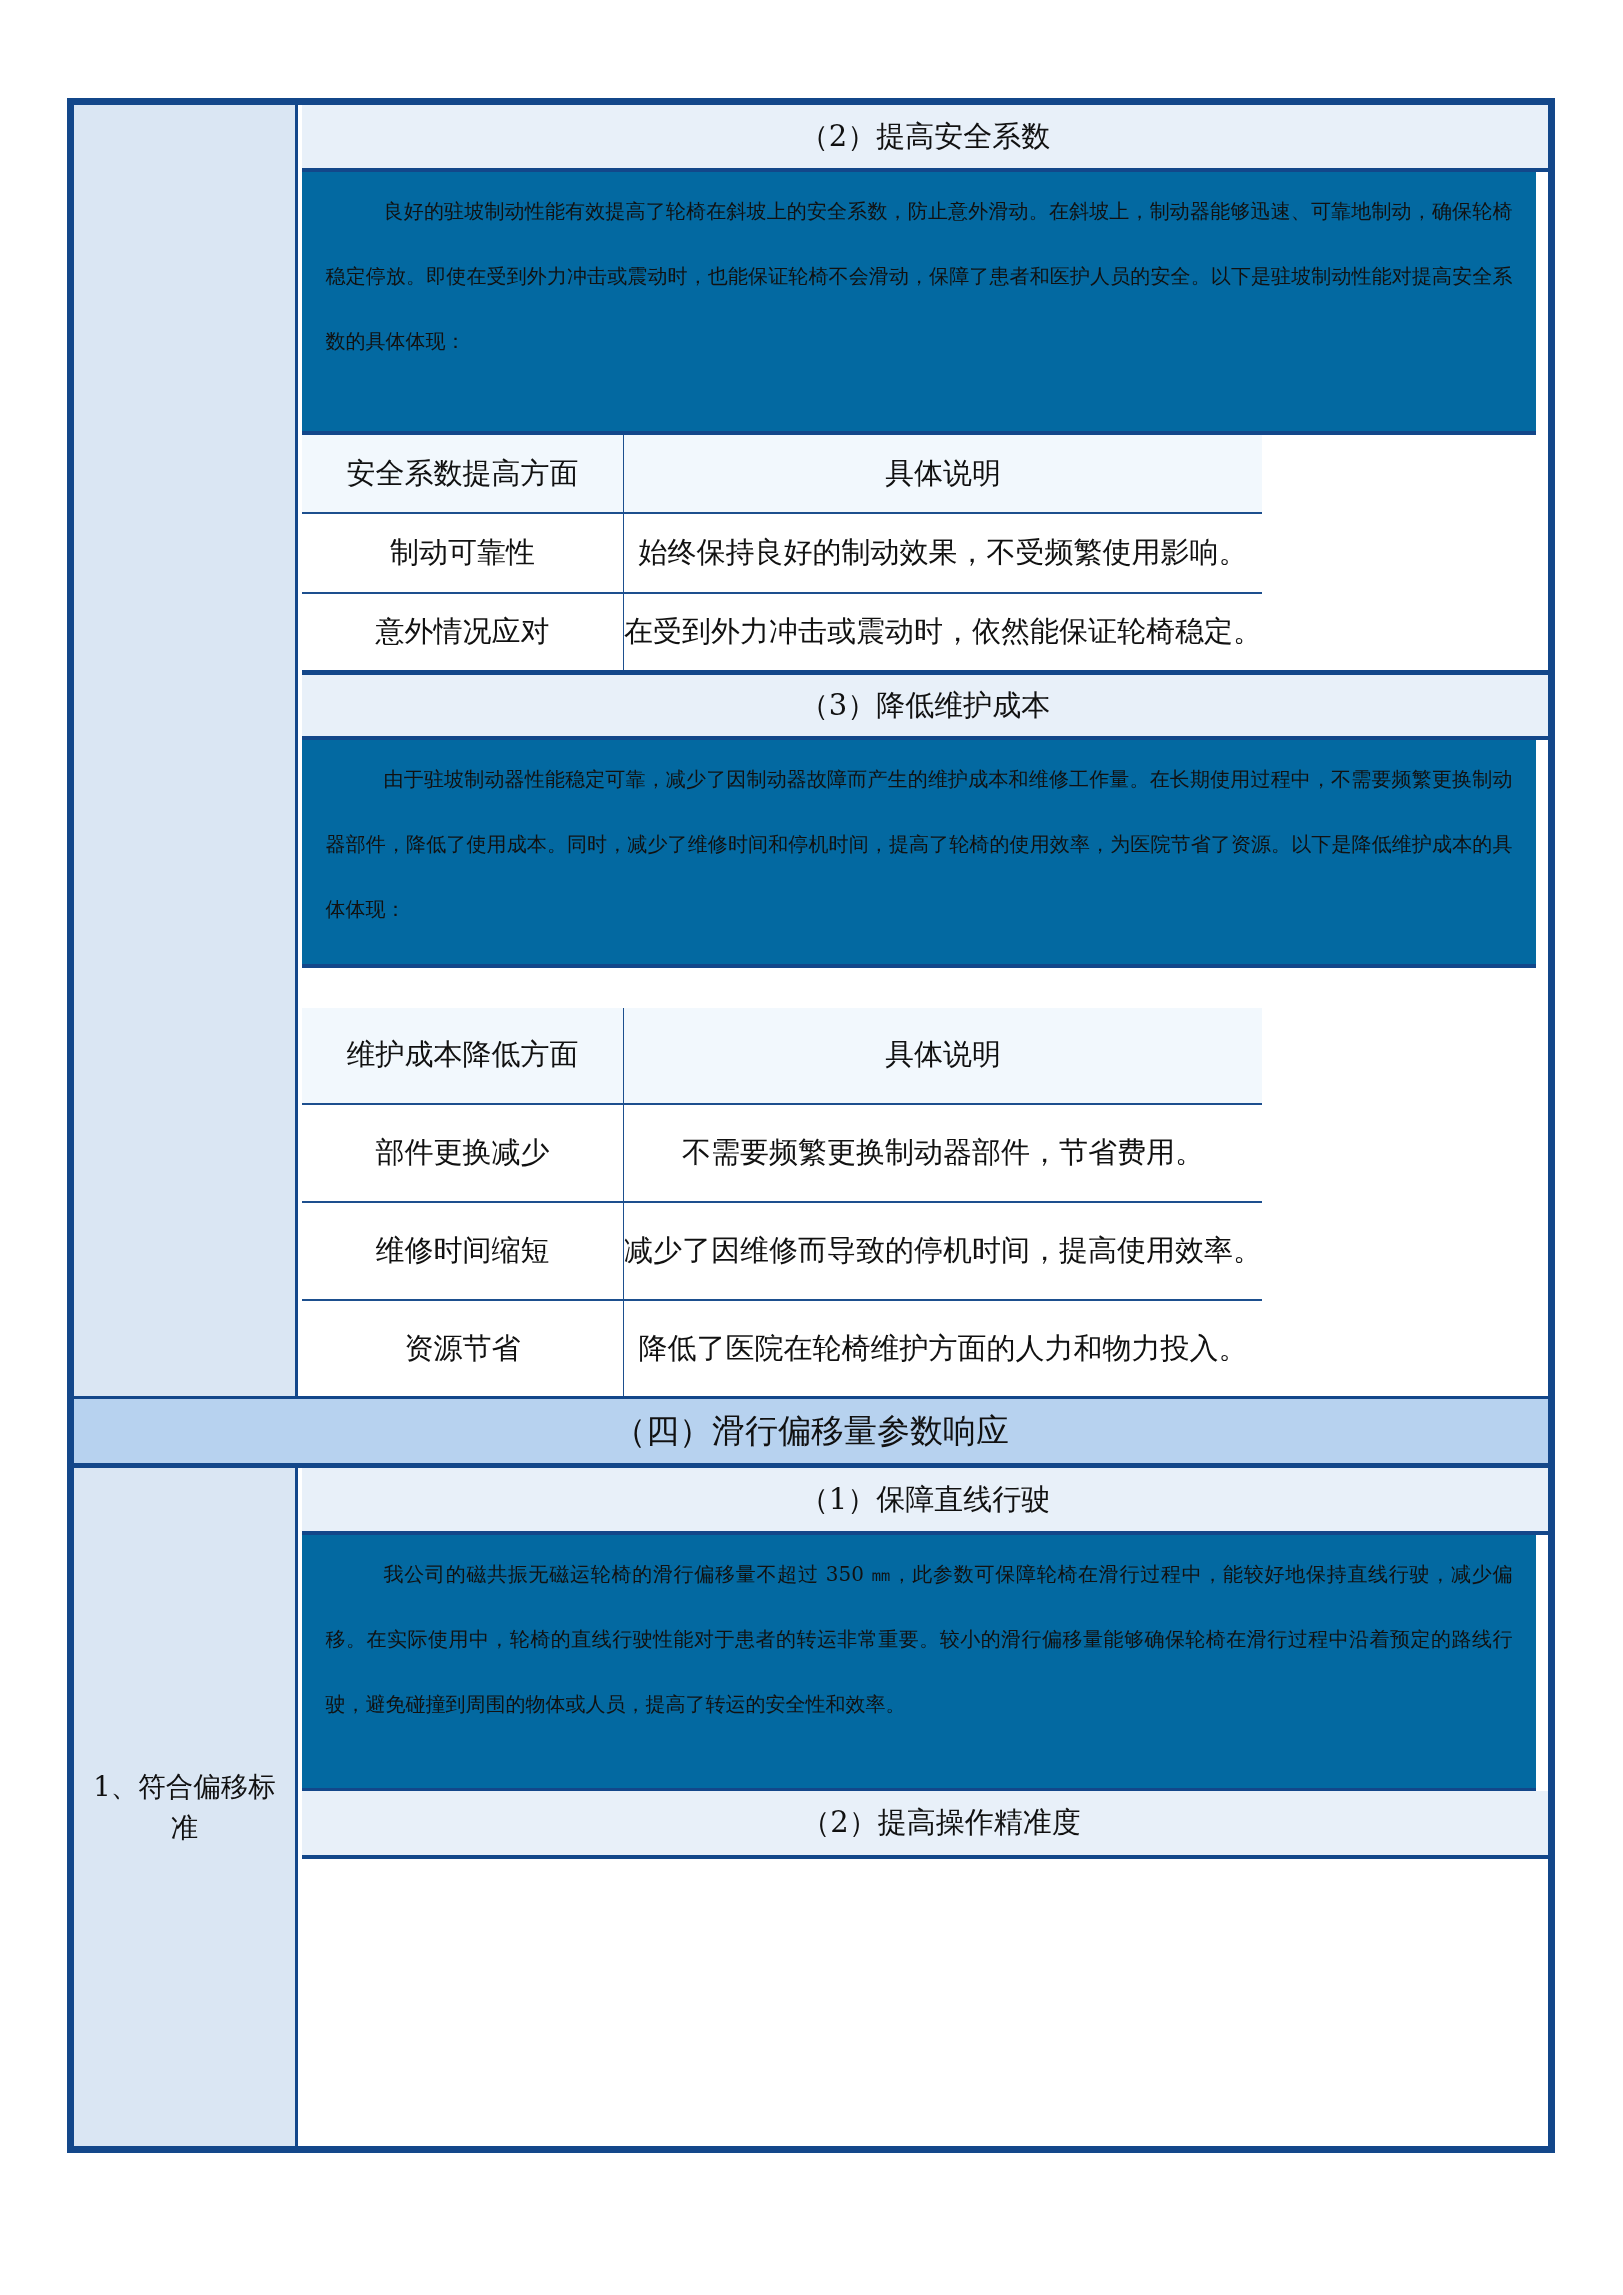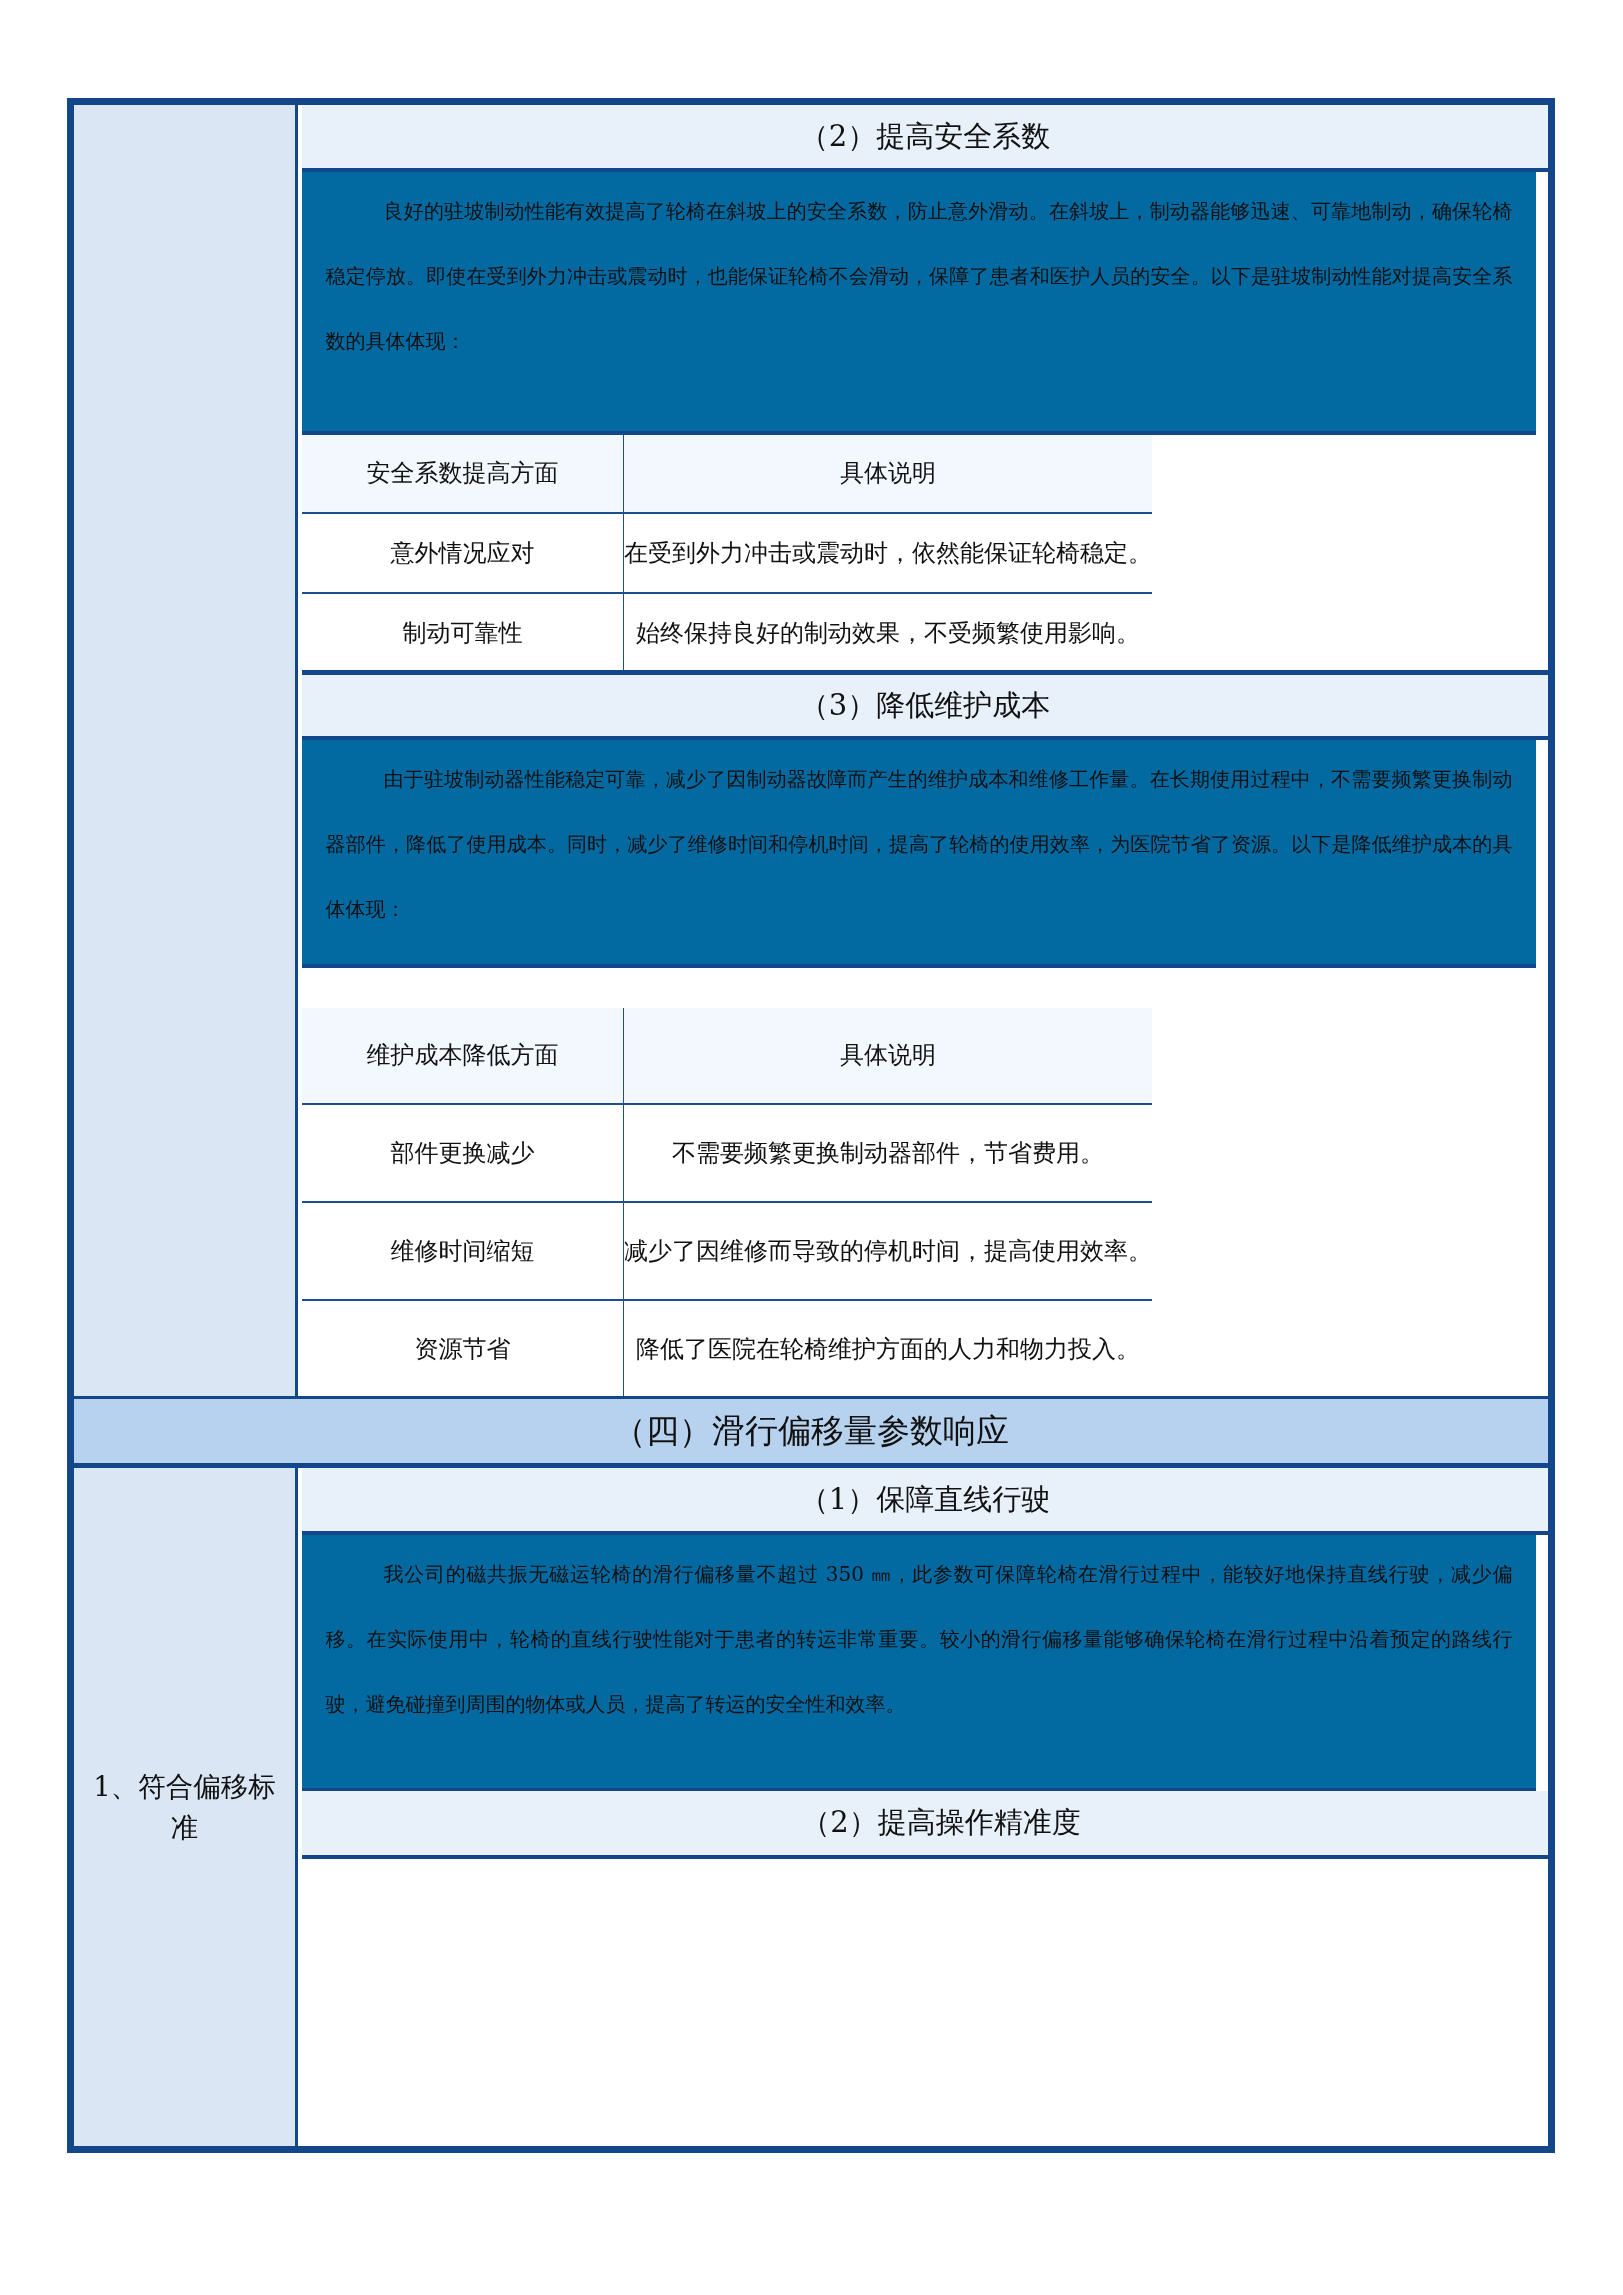--- a/index.html
+++ b/index.html
@@ -3,21 +3,21 @@
 <meta charset="utf-8">
 <style>
   html, body { margin:0; padding:0; background:#ffffff; }
   body { width:1623px; height:2295px; position:relative; font-family:"DejaVu Serif","Liberation Serif",serif; color:#111; }
   .frame { position:absolute; left:67px; top:98px; width:1474px; height:2041px; border:7.9px solid #13478a; background:#fff; }
   .leftcol { position:absolute; left:0; width:224px; background:#dae6f3; border-right:3.9px solid #13478a; display:flex; align-items:center; justify-content:center; box-sizing:border-box; }
   .leftlabel { font-size:27.5px; line-height:41px; text-align:center; padding:0 13px; }
   .right { position:absolute; left:228px; right:0; }
   .sub { position:absolute; left:0; right:0; background:#e8f0f9; display:flex; align-items:center; justify-content:center; font-size:29px; border-bottom:4.6px solid #13478a; box-sizing:border-box; }
   .para { position:absolute; left:0; right:12px; background:#0369a1; padding:6.5px 23.6px 0 23.6px; font-size:20px; line-height:65px; text-align:justify; text-indent:58px; box-sizing:border-box; border-bottom:4.6px solid #13478a; }
-  .tbl { position:absolute; left:0; right:0; border-collapse:collapse; font-size:24px; table-layout:fixed; }
+  .tbl { position:absolute; left:0; right:0; border-collapse:collapse; font-size:29px; table-layout:fixed; }
   .tbl td { border-bottom:2.6px solid #1d4f8e; text-align:center; vertical-align:middle; padding:0; }
   .tbl td.c1 { width:321px; border-right:1.3px solid #1d4f8e; }
   .tbl tr.hdr td { background:#f2f8fd; }
   .tbl tr:last-child td { border-bottom:none; }
   .section { position:absolute; left:0; right:0; background:#b7d2ef; display:flex; align-items:center; justify-content:center; font-size:33px; border-top:3.9px solid #13478a; border-bottom:5.2px solid #13478a; box-sizing:border-box; }
   .sep { position:absolute; left:0; right:0; height:4.6px; background:#13478a; }
 </style>
 </head>
 <body>
 
@@ -31,26 +31,26 @@
     <div class="sub" style="top:0; height:67px;">（2）提高安全系数</div>
     <div class="para" style="top:67px; height:263px;">良好的驻坡制动性能有效提高了轮椅在斜坡上的安全系数，防止意外滑动。在斜坡上，制动器能够迅速、可靠地制动，确保轮椅稳定停放。即使在受到外力冲击或震动时，也能保证轮椅不会滑动，保障了患者和医护人员的安全。以下是驻坡制动性能对提高安全系数的具体体现：</div>
 
     <table class="tbl" style="top:330px; height:236px;">
       <tbody>
           <tr class="hdr">
         <td class="c1">安全系数提高方面</td>
         <td>具体说明</td>
       </tr>
       <tr>
+        <td class="c1">制动可靠性</td>
+        <td>始终保持良好的制动效果，不受频繁使用影响。</td>
+      </tr>
+      <tr>
         <td class="c1">意外情况应对</td>
         <td>在受到外力冲击或震动时，依然能保证轮椅稳定。</td>
-      </tr>
-      <tr>
-        <td class="c1">制动可靠性</td>
-        <td>始终保持良好的制动效果，不受频繁使用影响。</td>
       </tr>
     </tbody>
       </table>
     <div class="sep" style="top:565px;"></div>
 
     <div class="sub" style="top:570px; height:65px;">（3）降低维护成本</div>
     <div class="para" style="top:635px; height:228px;">由于驻坡制动器性能稳定可靠，减少了因制动器故障而产生的维护成本和维修工作量。在长期使用过程中，不需要频繁更换制动器部件，降低了使用成本。同时，减少了维修时间和停机时间，提高了轮椅的使用效率，为医院节省了资源。以下是降低维护成本的具体体现：</div>
 
     <table class="tbl" style="top:903px; height:388px;">
       <tbody>

